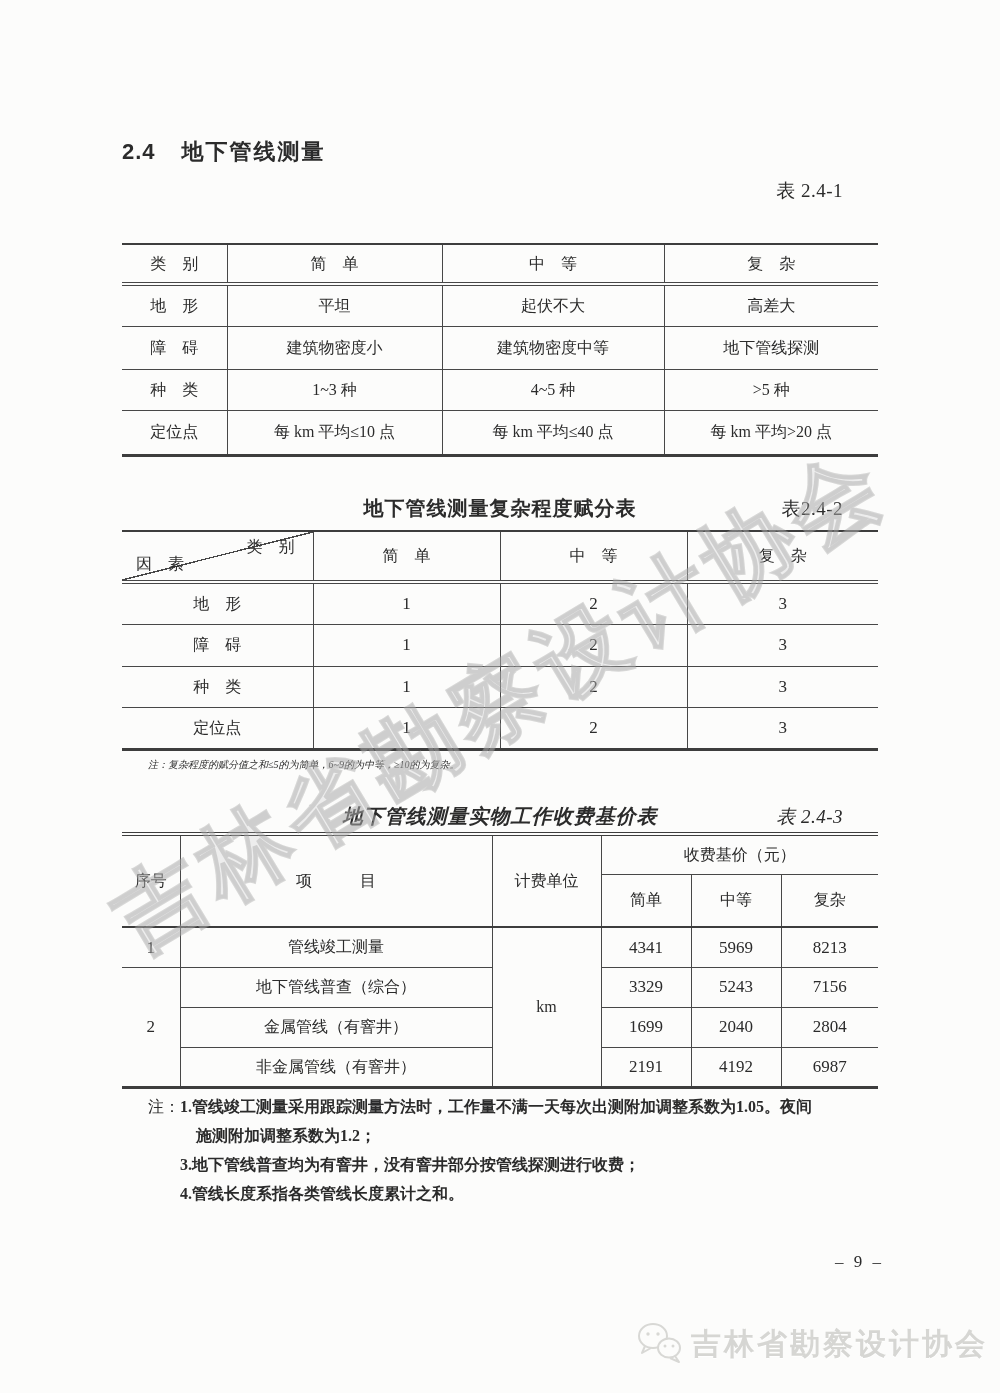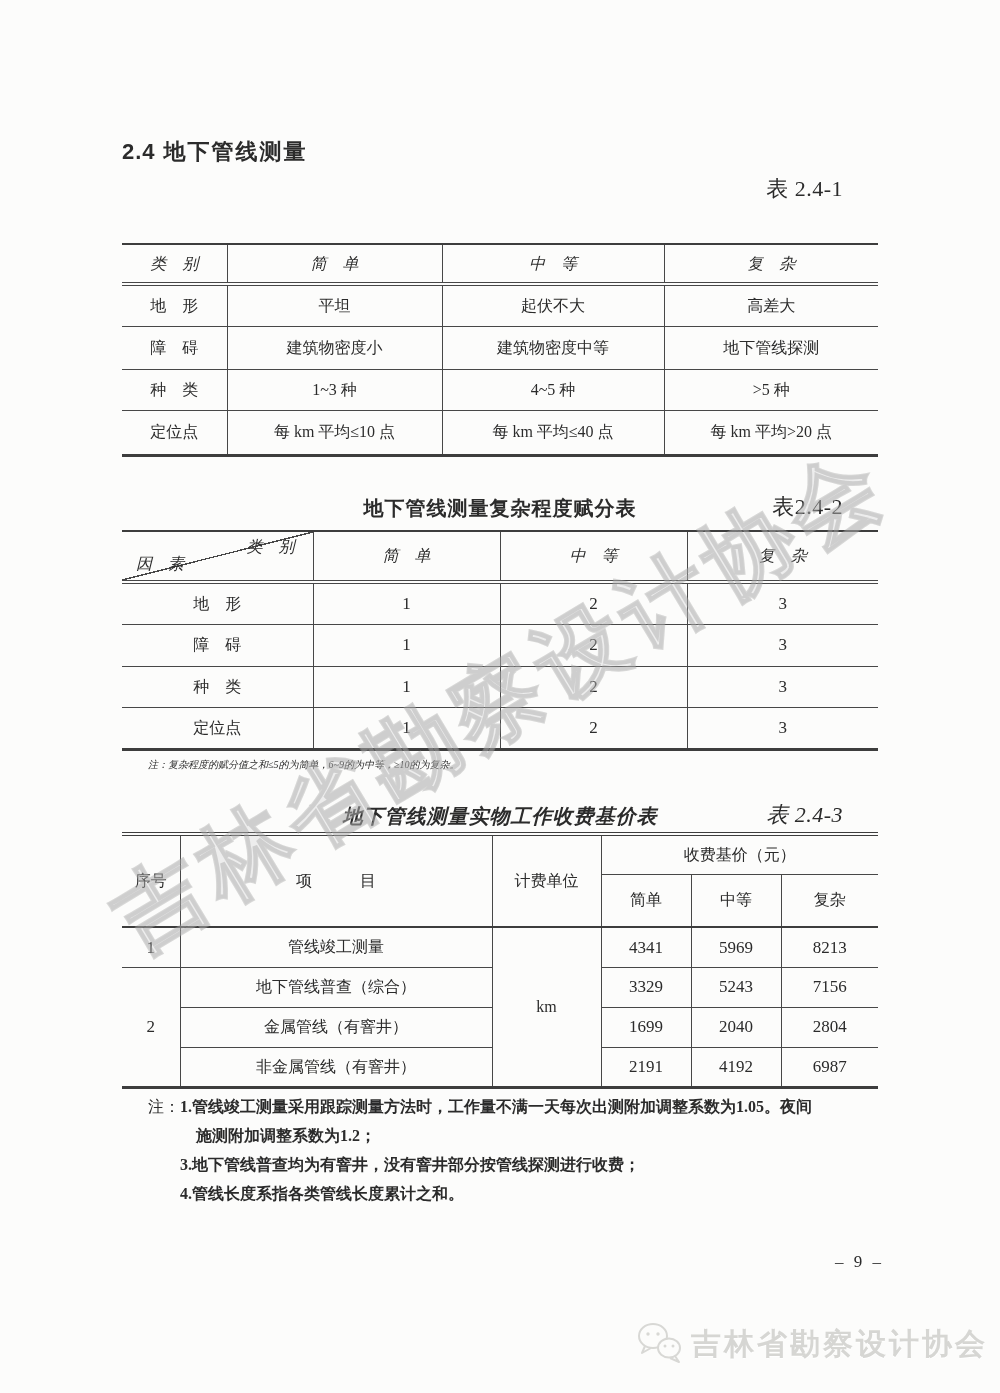--- a/index.html
+++ b/index.html
@@ -19,41 +19,41 @@
     -webkit-text-stroke:2px rgba(164,164,164,0.42);
     transform:rotate(-31deg);
     pointer-events:none; z-index:5; white-space:nowrap;
   }
 
   .section-heading {
     position:absolute; left:122px; top:138px; margin:0;
     font-family:"Liberation Sans", sans-serif; font-weight:bold;
     font-size:22px; line-height:1.3; letter-spacing:2px; z-index:2;
   }
-  .section-heading .sec-num { letter-spacing:1px; margin-right:8px; }
+  .section-heading .sec-num { letter-spacing:1px; margin-right:26px; }
 
   .title-row { position:absolute; left:122px; width:756px; text-align:center; z-index:2; }
   .ttitle {
     font-family:"Liberation Sans", sans-serif; font-weight:bold;
     font-size:20px; line-height:28px; letter-spacing:1px; display:inline-block;
   }
-  .ttag { position:absolute; right:35px; bottom:0; font-size:22px; letter-spacing:0.5px; }
+  .ttag { position:absolute; right:35px; bottom:0; font-size:19px; letter-spacing:0.5px; }
 
   table { position:absolute; left:122px; width:756px; border-collapse:collapse; table-layout:fixed; z-index:2; }
   th, td {
     border:1px solid #474747; font-weight:normal; text-align:center;
     vertical-align:middle; font-size:16px; line-height:1.25; padding:2px 4px;
     color:#2b2b2b;
   }
   tr > *:first-child { border-left:none; }
   tr > *:last-child  { border-right:none; }
 
   .t1, .t2 { border-top:2px solid #3d3d3d; border-bottom:3px solid #3d3d3d; }
   .t3       { border-top:4px double #3d3d3d; border-bottom:3px solid #3d3d3d; }
-  .t1 tr.hrow th, .t2 tr.hrow th { border-bottom:4px double #474747;font-style:italic; }
+  .t1 tr.hrow th, .t2 tr.hrow th { border-bottom:4px double #474747; }
   .t3 .hsep { border-bottom:2px solid #3d3d3d; }
   .num-cell { font-size:17px; }
 
   
   .diag {
     position:relative; padding:0;
     background:linear-gradient(to bottom right,
       transparent calc(50% - 0.7px), #474747 calc(50% - 0.7px),
       #474747 calc(50% + 0.7px), transparent calc(50% + 0.7px));
   }

